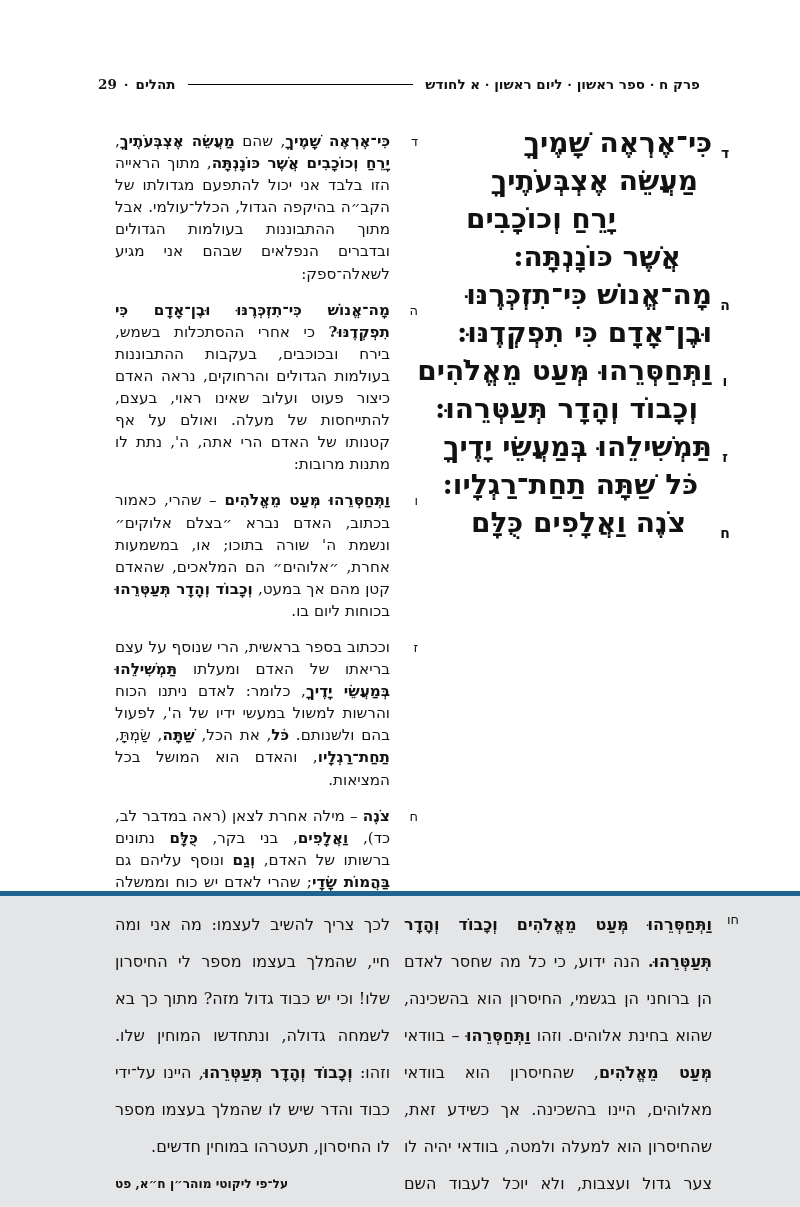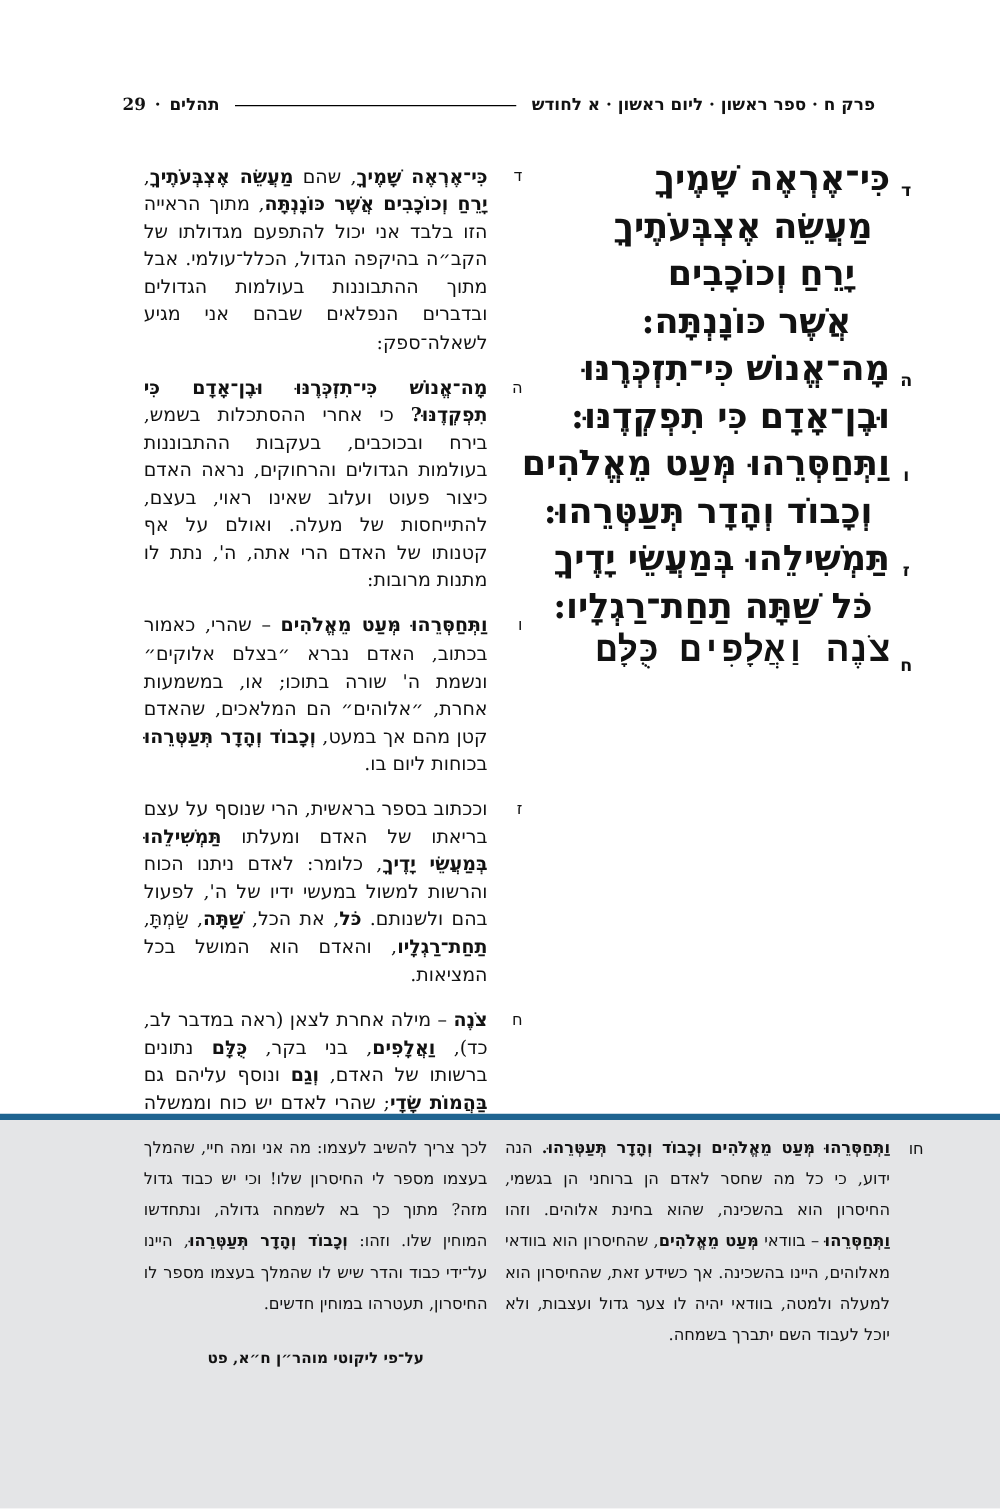--- a/index.html
+++ b/index.html
@@ -31,44 +31,44 @@
   }
   .cpar{position:relative;margin:0 0 14px 0;}
   .ctext{margin:0;}
   .cletter{position:absolute;right:-28px;top:1px;font-size:13px;font-weight:normal;}
   .b{font-weight:bold;}
   
   .divider{position:absolute;top:891px;left:0;width:800px;height:5px;background:#1f6490;}
   .footer{position:absolute;top:896px;left:0;right:0;bottom:0;background:#e4e5e7;}
   .fright{position:absolute;top:10px;right:88px;width:308px;}
   .fleft{position:absolute;top:10px;left:115px;width:275px;}
-  .ftext{margin:0;font-size:13px;line-height:25px;text-align:justify;}
+  .ftext{margin:0;font-size:16px;line-height:37px;text-align:justify;}
   .fmarker{position:absolute;right:-27px;top:6px;font-size:13px;}
-  .attribution{margin-top:23px;font-size:12.2px;font-weight:bold;text-align:center;}
+  .attribution{margin-top:12px;font-size:12.2px;font-weight:bold;text-align:left;}
 </style>
 </head>
 <body>
 
 <div class="page">
 
   <header class="pagehead">
     <span>פרק ח · ספר ראשון · ליום ראשון · א לחודש</span>
     <span class="hrule"></span>
     <span>תהלים</span>
     <span>·</span>
     <span>29</span>
   </header>
 
   <section class="psalm">
       <div class="verse">
         <span class="vletter">ד</span>
         <div class="vlines">
           <div class="vline" style="margin-right: 0px;">כִּי־אֶרְאֶה שָׁמֶיךָ</div>
           <div class="vline" style="margin-right: 14px;">מַעֲשֵׂה אֶצְבְּעֹתֶיךָ</div>
-          <div class="vline" style="margin-right: 28px;">יָרֵחַ וְכוֹכָבִים</div>
+          <div class="vline" style="margin-right: 28px; text-align: center;">יָרֵחַ וְכוֹכָבִים</div>
           <div class="vline" style="margin-right: 31px;">אֲשֶׁר כּוֹנָנְתָּה:</div>
         </div>
       </div>
       <div class="verse">
         <span class="vletter">ה</span>
         <div class="vlines">
           <div class="vline" style="margin-right: 0px;">מָה־אֱנוֹשׁ כִּי־תִזְכְּרֶנּוּ</div>
           <div class="vline" style="">וּבֶן־אָדָם כִּי תִפְקְדֶנּוּ:</div>
         </div>
       </div>
@@ -82,21 +82,21 @@
       <div class="verse">
         <span class="vletter">ז</span>
         <div class="vlines">
           <div class="vline" style="margin-right: 0px;">תַּמְשִׁילֵהוּ בְּמַעֲשֵׂי יָדֶיךָ</div>
           <div class="vline" style="margin-right: 14px;">כֹּל שַׁתָּה תַחַת־רַגְלָיו:</div>
         </div>
       </div>
       <div class="verse">
         <span class="vletter">ח</span>
         <div class="vlines">
-          <div class="vline" style=" font-family: Liberation Mono, monospace;">צֹנֶה וַאֲלָפִים כֻּלָּם</div>
+          <div class="vline" style="margin-right: 26px;">צֹנֶה וַאֲלָפִים כֻּלָּם</div>
         </div>
       </div>
     </section>
 
   <section class="commentary">
       <div class="cpar">
         <span class="cletter">ד</span>
         <p class="ctext"><span class="b">כִּי־אֶרְאֶה שָׁמֶיךָ</span><span>, שהם </span><span class="b">מַעֲשֵׂה אֶצְבְּעֹתֶיךָ</span><span>, </span><span class="b">יָרֵחַ וְכוֹכָבִים אֲשֶׁר כּוֹנָנְתָּה</span><span>, מתוך הראייה הזו בלבד אני יכול להתפעם מגדולתו של הקב״ה בהיקפה הגדול, הכלל־עולמי. אבל מתוך ההתבוננות בעולמות הגדולים ובדברים הנפלאים שבהם אני מגיע לשאלה־ספק:</span></p>
       </div>
       <div class="cpar">

